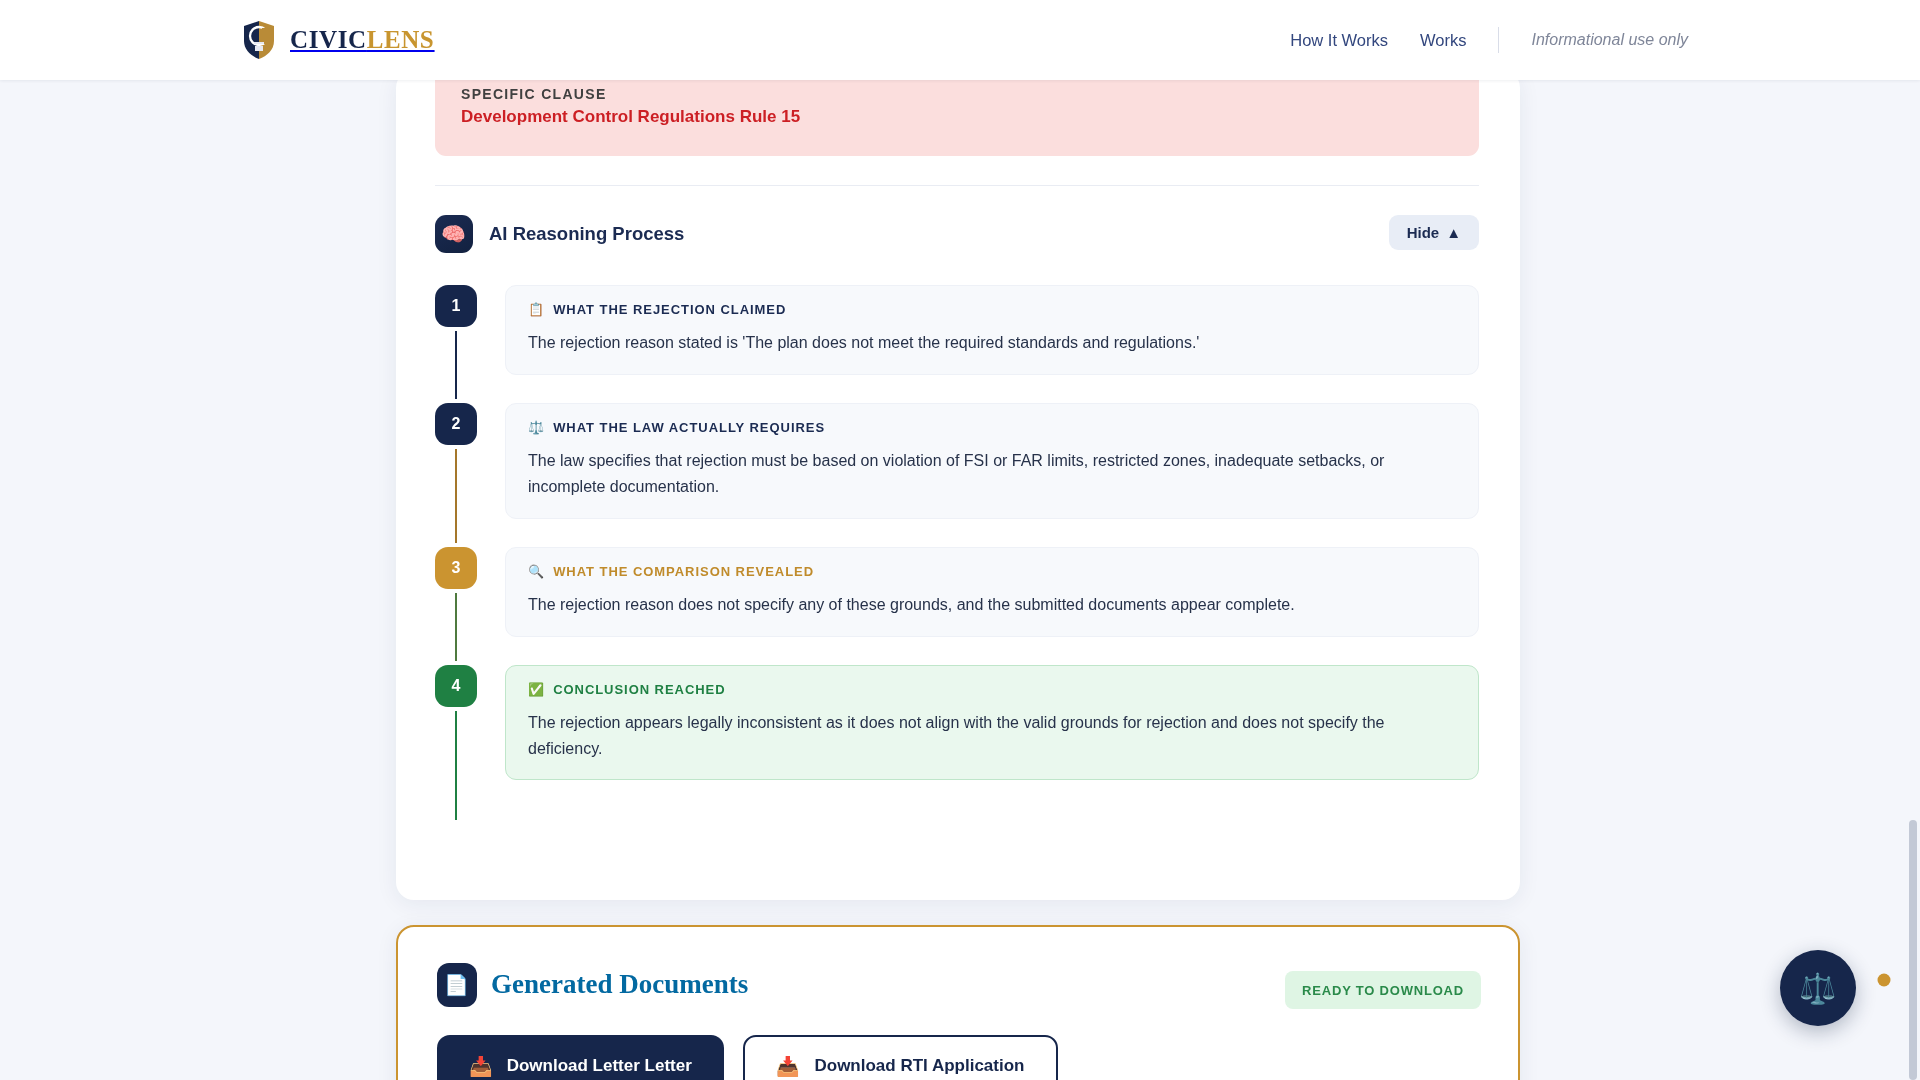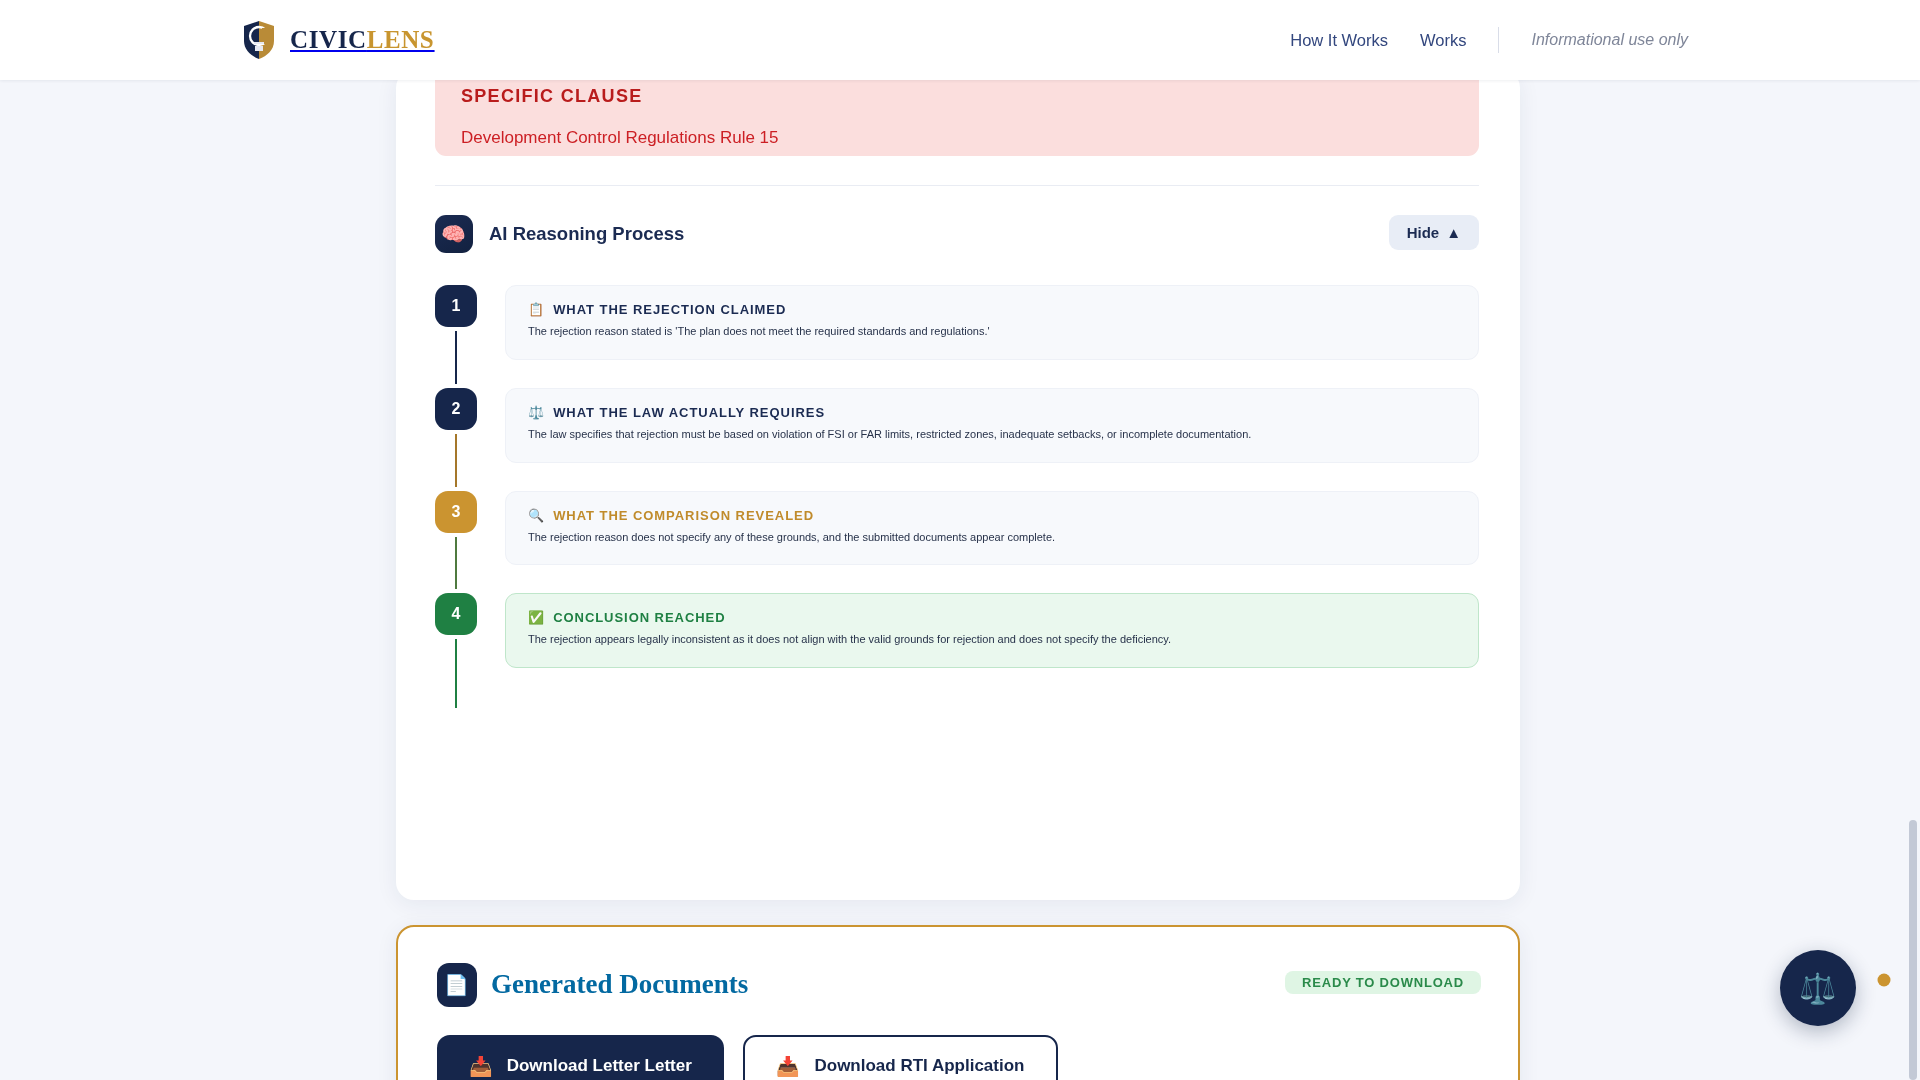--- a/index.html
+++ b/index.html
@@ -41,24 +41,24 @@
   }
   #card-analysis { top: -10px; height: 830px; }
   #card-docs { top: 845px; height: 230px; border: 2px solid #cb9430; }
 
   
   .clause {
     position: absolute; left: 39px; top: 0px; width: 1044px; height: 86px;
     background: #fbdedd; border-radius: 11px; padding: 16px 26px;
   }
   .clause-label {
-    font-size: 18px; font-weight: 700; letter-spacing: 1.3px;
-    color: #b91c1c; text-transform: uppercase;
-  }
-  .clause-value { margin-top: 21px; font-size: 17px; font-weight: 400; color: #cc1f24; }
+    font-size: 14px; font-weight: 700; letter-spacing: 1.3px;
+    color: #404040; text-transform: uppercase;
+  }
+  .clause-value { margin-top: 5px; font-size: 17px; font-weight: 700; color: #cc1f24; }
 
   .divider { position: absolute; left: 39px; top: 115px; width: 1044px; height: 1px; background: #e9ecf3; }
 
   
   .reason-head { position: absolute; left: 39px; top: 145px; width: 1044px; height: 44px; }
   .reason-icon {
     position: absolute; left: 0; top: 0; width: 38px; height: 38px;
     background: linear-gradient(150deg,#1b2b52,#122140);
     border-radius: 11px; display: flex; align-items: center; justify-content: center;
     font-size: 20px;
@@ -91,35 +91,35 @@
   .step-card {
     flex: 1; margin-left: 22px; margin-bottom: 28px;
     border-radius: 11px; padding: 16px 22px 18px 22px;
     background: #f7f9fc; border: 1px solid #eef1f7;
   }
   .step-card.green { background: #eaf8ee; border: 1px solid #bfe6ca; }
   .step-head {
     font-size: 13px; font-weight: 700; letter-spacing: .95px; text-transform: uppercase;
     display: flex; align-items: center; gap: 8px;
   }
-  .step-body { margin-top: 6px; font-size: 11px; line-height: 1.62; color: #27324a; }
+  .step-body { margin-top: 13px; font-size: 16px; line-height: 1.62; color: #27324a; }
 
   
   .docs-icon {
     position: absolute; left: 39px; top: 36px; width: 40px; height: 44px;
     background: #16264b; border-radius: 12px;
     display: flex; align-items: center; justify-content: center; font-size: 20px;
   }
   .docs-title {
     position: absolute; left: 93px; top: 42px;
     font-size: 27px; font-weight: 700; color: #0369a1;
     font-family: "Liberation Serif", serif;
   }
   .docs-badge {
-    position: absolute; right: 37px; top: 44px; height: 23px; padding: 0 17px;
+    position: absolute; right: 37px; top: 44px; height: 38px; padding: 0 17px;
     background: #dff5e4; color: #2a8a4a; border-radius: 8px;
     font-size: 13px; font-weight: 700; letter-spacing: .8px;
     display: flex; align-items: center;
   }
   .dl-row { position: absolute; left: 39px; top: 108px; display: flex; gap: 19px; }
   .dl-btn {
     height: 62px; padding: 0 32px; border-radius: 13px; cursor: pointer;
     display: flex; align-items: center; gap: 14px;
     font-size: 17px; font-weight: 700;
     font-family: "Liberation Sans", sans-serif;

